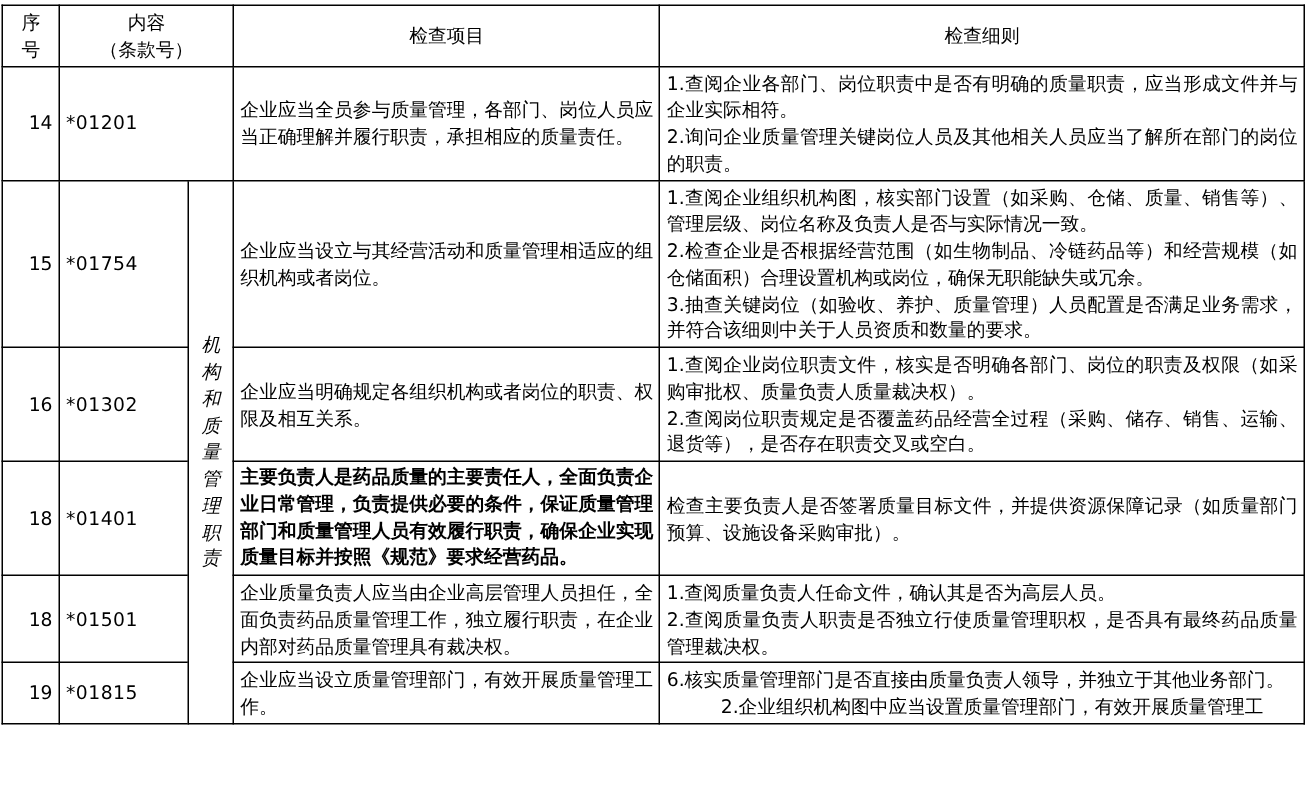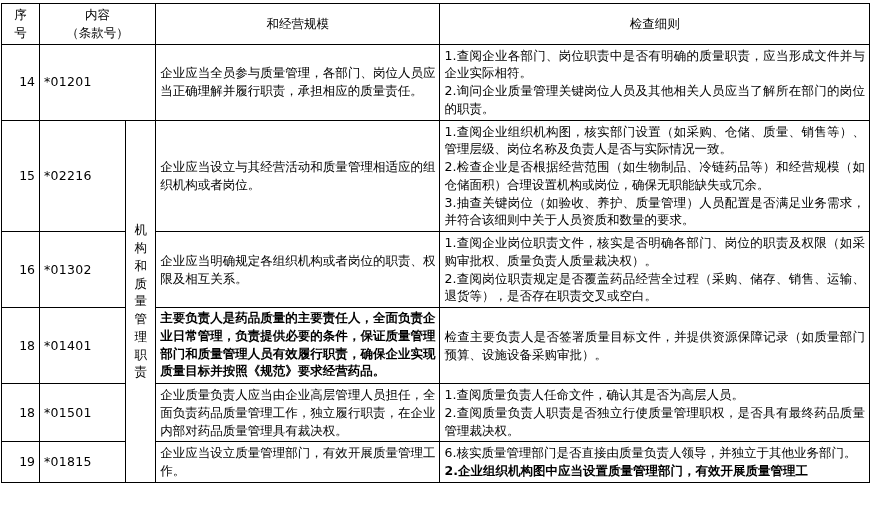--- a/index.html
+++ b/index.html
@@ -55,20 +55,21 @@
   td.code-cell {
     font-size: 12.5px;
     letter-spacing: 0.3px;
   }
   td.cat-cell {
     text-align: center;
     font-size: 12.5px;
     line-height: 1.45;
     padding: 2px 6px;
     width: 30px;
+    font-style: italic;
   }
   td.cat-cell .cat-text {
     display: block;
     word-break: break-all;
     writing-mode: horizontal-tb;
   }
   td.item-cell, td.rule-cell {
     text-align: left;
     padding: 4px 5px;
     vertical-align: middle;
@@ -76,21 +77,22 @@
   .para {
     margin: 0;
     text-align: justify;
     text-justify: inter-ideograph;
   }
   .bold {
     font-weight: bold;
     font-family: Liberation Serif, serif;
   }
   .rule-last-line {
-    font-weight: bold;
+    font-weight: normal;
+    margin-left: 36px;
   }
 </style>
 </head>
 <body>
 
 <table class="inspection-table">
   <colgroup>
     <col class="c-seq">
     <col class="c-code">
     <col class="c-cat">
@@ -100,40 +102,40 @@
   <thead>
     <tr>
       <th class="head-seq" colspan="1">
         <div>序</div>
         <div>号</div>
       </th>
       <th class="head-code" colspan="2">
         <div>内容</div>
         <div>（条款号）</div>
       </th>
-      <th class="head-item">和经营规模</th>
+      <th class="head-item">检查项目</th>
       <th class="head-rule">检查细则</th>
     </tr>
   </thead>
   <tbody>
     <tr>
       <td class="seq-cell">14</td>
       <td class="code-cell" colspan="2">*01201</td>
       <td class="item-cell">
         <p class="para">企业应当全员参与质量管理，各部门、岗位人员应当正确理解并履行职责，承担相应的质量责任。</p>
       </td>
       <td class="rule-cell">
         <p class="para" style="white-space:pre-line">1.查阅企业各部门、岗位职责中是否有明确的质量职责，应当形成文件并与企业实际相符。
 2.询问企业质量管理关键岗位人员及其他相关人员应当了解所在部门的岗位的职责。</p>
       </td>
     </tr>
 
     <tr>
       <td class="seq-cell">15</td>
-      <td class="code-cell">*02216</td>
+      <td class="code-cell">*01754</td>
       <td class="cat-cell" rowspan="5">
         <span class="cat-text">机构和质量管理职责</span>
       </td>
       <td class="item-cell">
         <p class="para">企业应当设立与其经营活动和质量管理相适应的组织机构或者岗位。</p>
       </td>
       <td class="rule-cell">
         <p class="para" style="white-space:pre-line">1.查阅企业组织机构图，核实部门设置（如采购、仓储、质量、销售等）、管理层级、岗位名称及负责人是否与实际情况一致。
 2.检查企业是否根据经营范围（如生物制品、冷链药品等）和经营规模（如仓储面积）合理设置机构或岗位，确保无职能缺失或冗余。
 3.抽查关键岗位（如验收、养护、质量管理）人员配置是否满足业务需求，并符合该细则中关于人员资质和数量的要求。</p>

